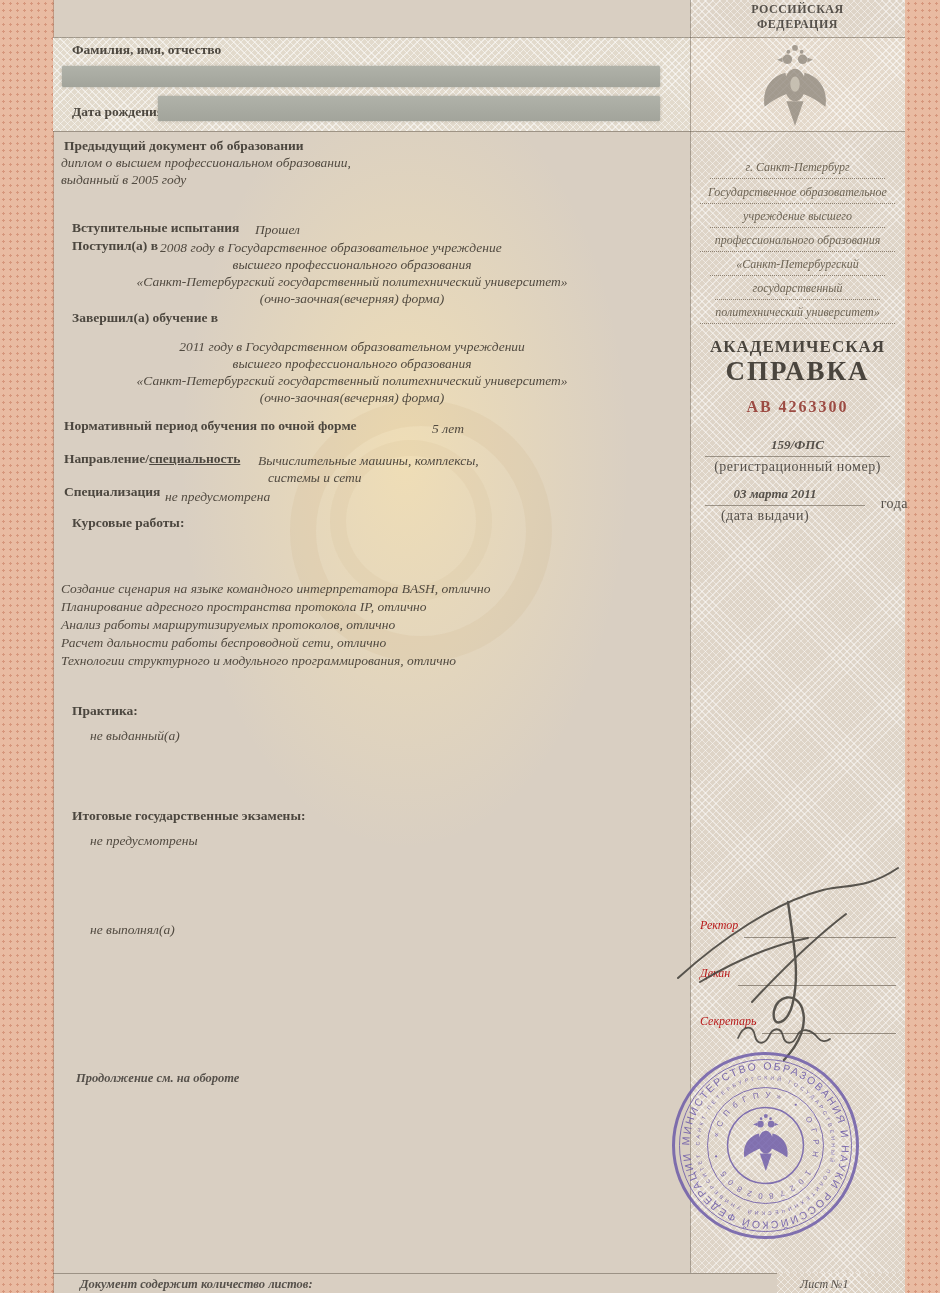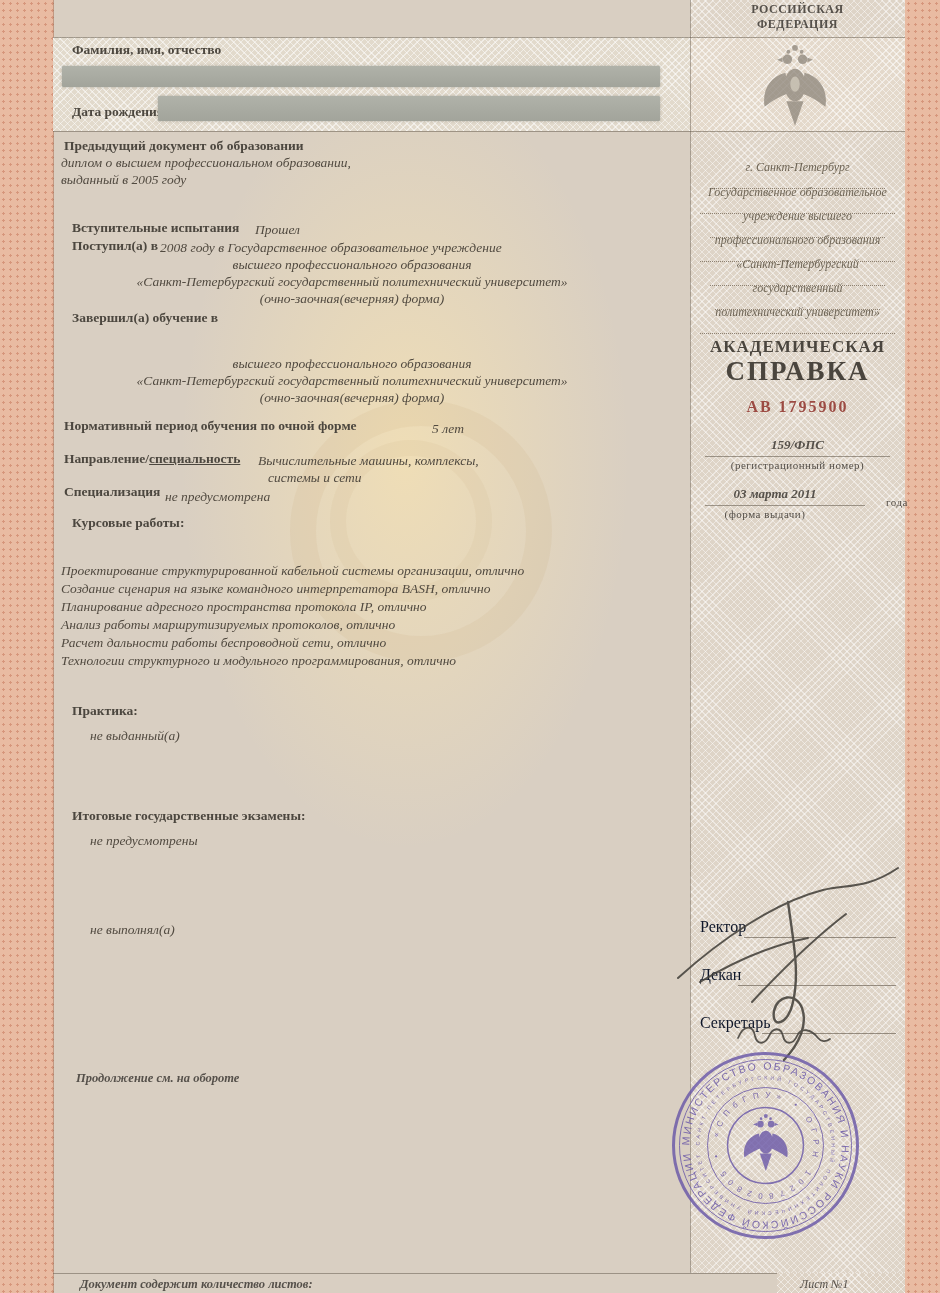--- a/index.html
+++ b/index.html
@@ -55,28 +55,28 @@
   .hline{position:absolute;left:53px;width:852px;height:0;border-top:1px solid rgba(95,85,72,.5);}
   .vline{position:absolute;left:690px;top:0;height:1273px;width:0;border-left:1px solid rgba(95,85,72,.45);}
 
   .lbl{position:absolute;font-weight:700;font-size:13.5px;color:#4c473f;white-space:nowrap;}
   .val{position:absolute;font-style:italic;font-size:13.5px;color:#514a40;white-space:nowrap;}
   .cblock{position:absolute;left:57px;width:590px;text-align:center;font-style:italic;font-size:13.5px;color:#514a40;}
   .redact{position:absolute;background:linear-gradient(#b0b2a9,#a2a49b);border-radius:1px;box-shadow:0 0 3px rgba(120,120,110,.5);}
 
   .rc{position:absolute;left:695px;width:205px;text-align:center;}
   .rc-country{font-weight:700;font-size:12px;letter-spacing:.5px;color:#55504a;text-align:center;}
-  .rc-script{font-style:italic;font-size:12px;color:#6d6455;border-bottom:1px dotted #8d8172;padding-bottom:13px;}
+  .rc-script{font-style:italic;font-size:12px;color:#6d6455;border-bottom:1px dotted #8d8172;padding-bottom:3px;}
   .rc-title1{font-weight:700;font-size:17px;letter-spacing:1px;color:#4a453e;}
   .rc-title2{font-weight:700;font-size:27px;letter-spacing:2px;color:#4a453e;}
   .rc-number{font-weight:700;font-size:16px;letter-spacing:2px;color:#9c4b43;}
   .rc-reg{font-style:italic;font-weight:700;font-size:13px;color:#55504a;}
-  .rc-cap{font-size:11px;color:#55504a;letter-spacing:.5px;}
+  .rc-cap{font-size:14px;color:#55504a;letter-spacing:.5px;}
   .rc-line{position:absolute;height:0;border-top:1px solid rgba(95,85,72,.55);}
-  .sig-label{position:absolute;font-size:16px;color:#0f172a;}
+  .sig-label{position:absolute;font-style:italic;font-size:12px;color:#b91c1c;}
   .sig-line{position:absolute;height:0;border-top:1px solid rgba(95,85,72,.6);}
 
   .footer-note{position:absolute;font-style:italic;font-weight:700;font-size:12.5px;color:#55504a;}
   .sheet-box{
     position:absolute;left:777px;top:1273px;width:128px;height:20px;
     background-color:#ddd2c4;
     background-image:
       repeating-linear-gradient(45deg, rgba(255,255,255,.5) 0 1px, rgba(0,0,0,0) 1px 5px),
       repeating-linear-gradient(-45deg, rgba(255,255,255,.5) 0 1px, rgba(0,0,0,0) 1px 5px);
   }
@@ -113,38 +113,38 @@
   <div class="lbl" style="left:72px;top:220px">Вступительные испытания</div>
   <div class="val" style="left:255px;top:222px">Прошел</div>
 
   <div class="lbl" style="left:72px;top:238px">Поступил(а) в</div>
   <div class="val" style="left:160px;top:240px">2008 году в Государственное образовательное учреждение</div>
   <div class="cblock" style="top:257px">высшего профессионального образования</div>
   <div class="cblock" style="top:274px">«Санкт-Петербургский государственный политехнический университет»</div>
   <div class="cblock" style="top:291px">(очно-заочная(вечерняя) форма)</div>
 
   <div class="lbl" style="left:72px;top:310px">Завершил(а) обучение в</div>
+  <div class="cblock" style="top:339px">2011 году  в Государственном образовательном учреждении</div>
   <div class="cblock" style="top:356px">высшего профессионального образования</div>
   <div class="cblock" style="top:373px">«Санкт-Петербургский государственный политехнический университет»</div>
   <div class="cblock" style="top:390px">(очно-заочная(вечерняя) форма)</div>
 
   <div class="lbl" style="left:64px;top:418px">Нормативный период обучения по очной форме</div>
   <div class="val" style="left:432px;top:421px">5 лет</div>
 
   <div class="lbl" style="left:64px;top:451px">
     <span>Направление/</span><span style="text-decoration:underline">специальность</span>
   </div>
   <div class="val" style="left:258px;top:453px">Вычислительные машины, комплексы,</div>
   <div class="val" style="left:268px;top:470px">системы и сети</div>
 
   <div class="lbl" style="left:64px;top:484px">Специализация</div>
   <div class="val" style="left:165px;top:489px">не предусмотрена</div>
 
   <div class="lbl" style="left:72px;top:515px">Курсовые работы:</div>
-  <div class="val" style="left:61px;top:563px">Проектирование структурированной кабельной системы организации, отлично</div>
   <div class="val" style="left:61px;top:581px">Создание сценария на языке командного интерпретатора BASH, отлично</div>
   <div class="val" style="left:61px;top:617px">Анализ работы маршрутизируемых протоколов, отлично</div>
   <div class="val" style="left:61px;top:599px">Планирование адресного пространства протокола IP, отлично</div>
   <div class="val" style="left:61px;top:653px">Технологии структурного и модульного программирования, отлично</div>
   <div class="val" style="left:61px;top:635px">Расчет дальности работы беспроводной сети, отлично</div>
 
   <div class="lbl" style="left:72px;top:703px">Практика:</div>
   <div class="val" style="left:90px;top:728px">не выданный(а)</div>
 
   <div class="lbl" style="left:72px;top:808px">Итоговые государственные экзамены:</div>
@@ -180,29 +180,29 @@
   <div class="rc rc-script" style="top:160px;left:710px;width:175px">г. Санкт-Петербург</div>
   <div class="rc rc-script" style="top:185px;left:700px;width:195px">Государственное образовательное</div>
   <div class="rc rc-script" style="top:209px;left:710px;width:175px">учреждение высшего</div>
   <div class="rc rc-script" style="top:233px;left:700px;width:195px">профессионального образования</div>
   <div class="rc rc-script" style="top:257px;left:710px;width:175px">«Санкт-Петербургский</div>
   <div class="rc rc-script" style="top:281px;left:715px;width:165px">государственный</div>
   <div class="rc rc-script" style="top:305px;left:700px;width:195px">политехнический университет»</div>
 
   <div class="rc rc-title1" style="top:337px">АКАДЕМИЧЕСКАЯ</div>
   <div class="rc rc-title2" style="top:356px">СПРАВКА</div>
-  <div class="rc rc-number" style="top:398px">АВ 1795900</div>
+  <div class="rc rc-number" style="top:398px">АВ 4263300</div>
 
   <div class="rc rc-reg" style="top:437px">159/ФПС</div>
   <div class="rc-line" style="left:705px;top:456px;width:185px"></div>
   <div class="rc rc-cap" style="top:459px">(регистрационный номер)</div>
 
   <div class="rc rc-reg" style="top:486px;left:680px;width:190px">03 марта 2011</div>
   <div class="rc-line" style="left:705px;top:505px;width:160px"></div>
-  <div class="rc rc-cap" style="top:508px;left:670px;width:190px">(форма выдачи)</div>
+  <div class="rc rc-cap" style="top:508px;left:670px;width:190px">(дата выдачи)</div>
   <div class="rc rc-cap" style="left:868px;top:496px;width:40px;text-align:right">года</div>
 
   <div class="sig-label" style="left:700px;top:918px">Ректор</div>
   <div class="sig-line" style="left:744px;top:937px;width:152px"></div>
   <div class="sig-label" style="left:700px;top:966px">Декан</div>
   <div class="sig-line" style="left:738px;top:985px;width:158px"></div>
   <div class="sig-label" style="left:700px;top:1014px">Секретарь</div>
   <div class="sig-line" style="left:762px;top:1033px;width:134px"></div>
 
   <svg style="position:absolute;left:660px;top:860px" width="250" height="210" viewBox="0 0 250 210">

